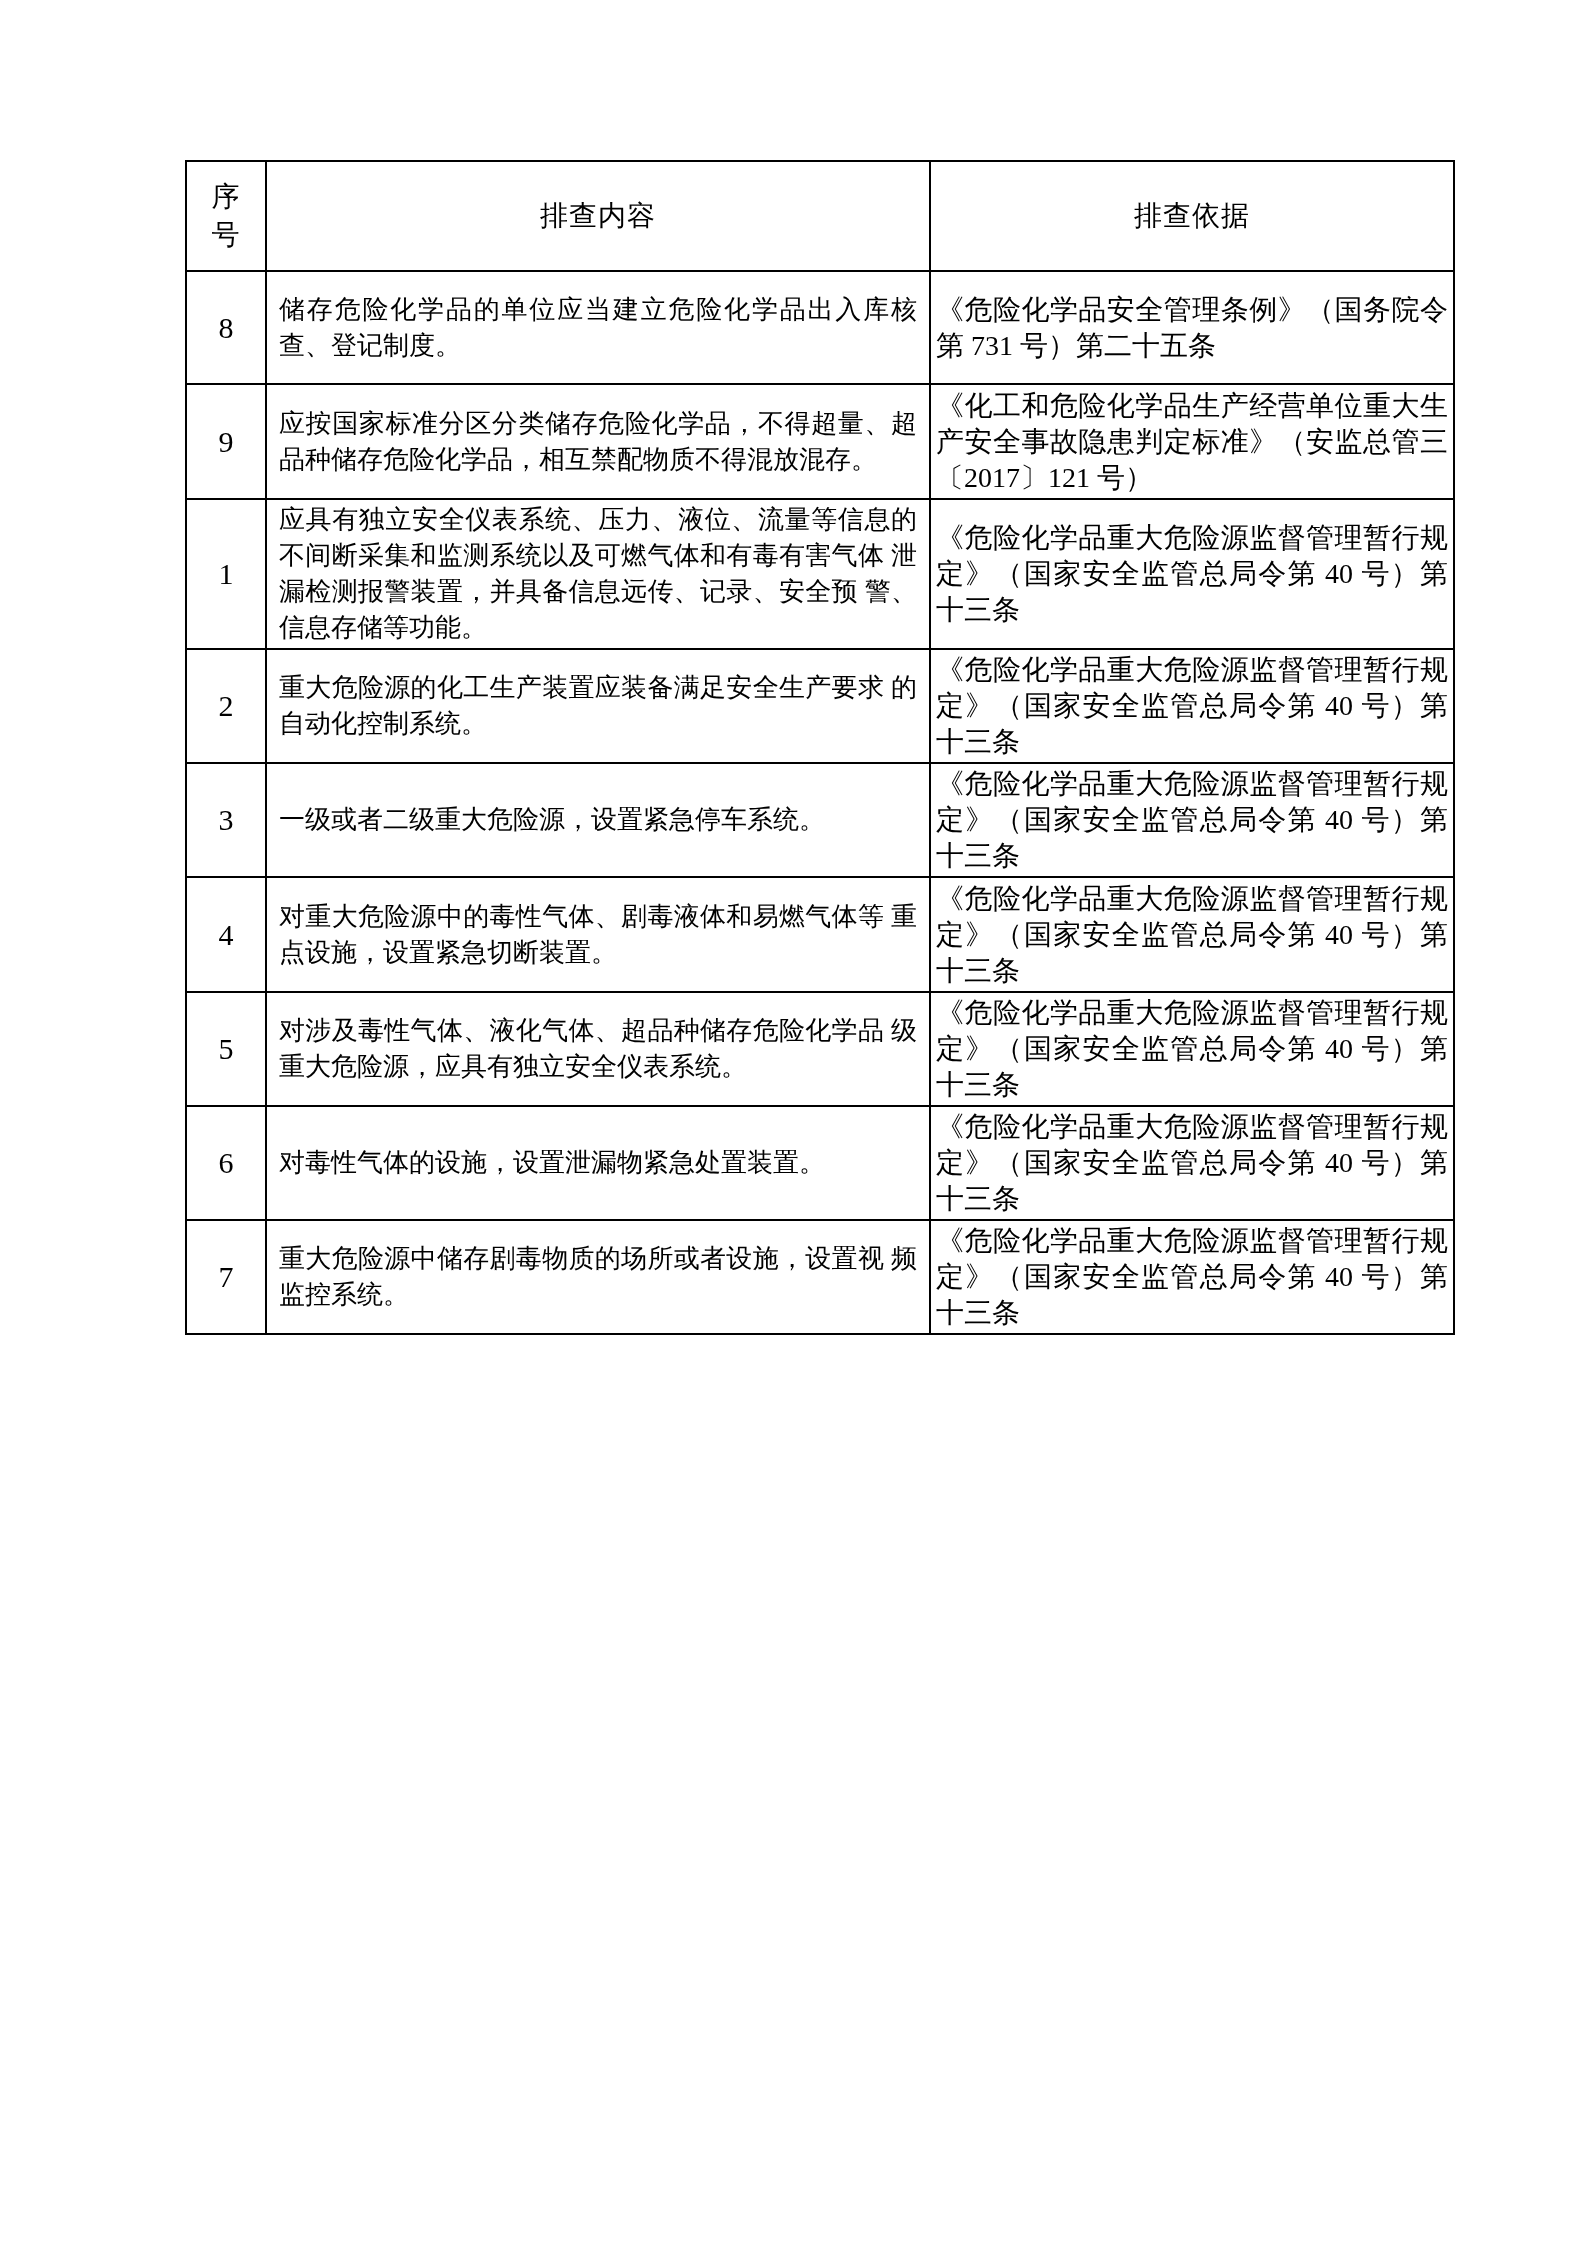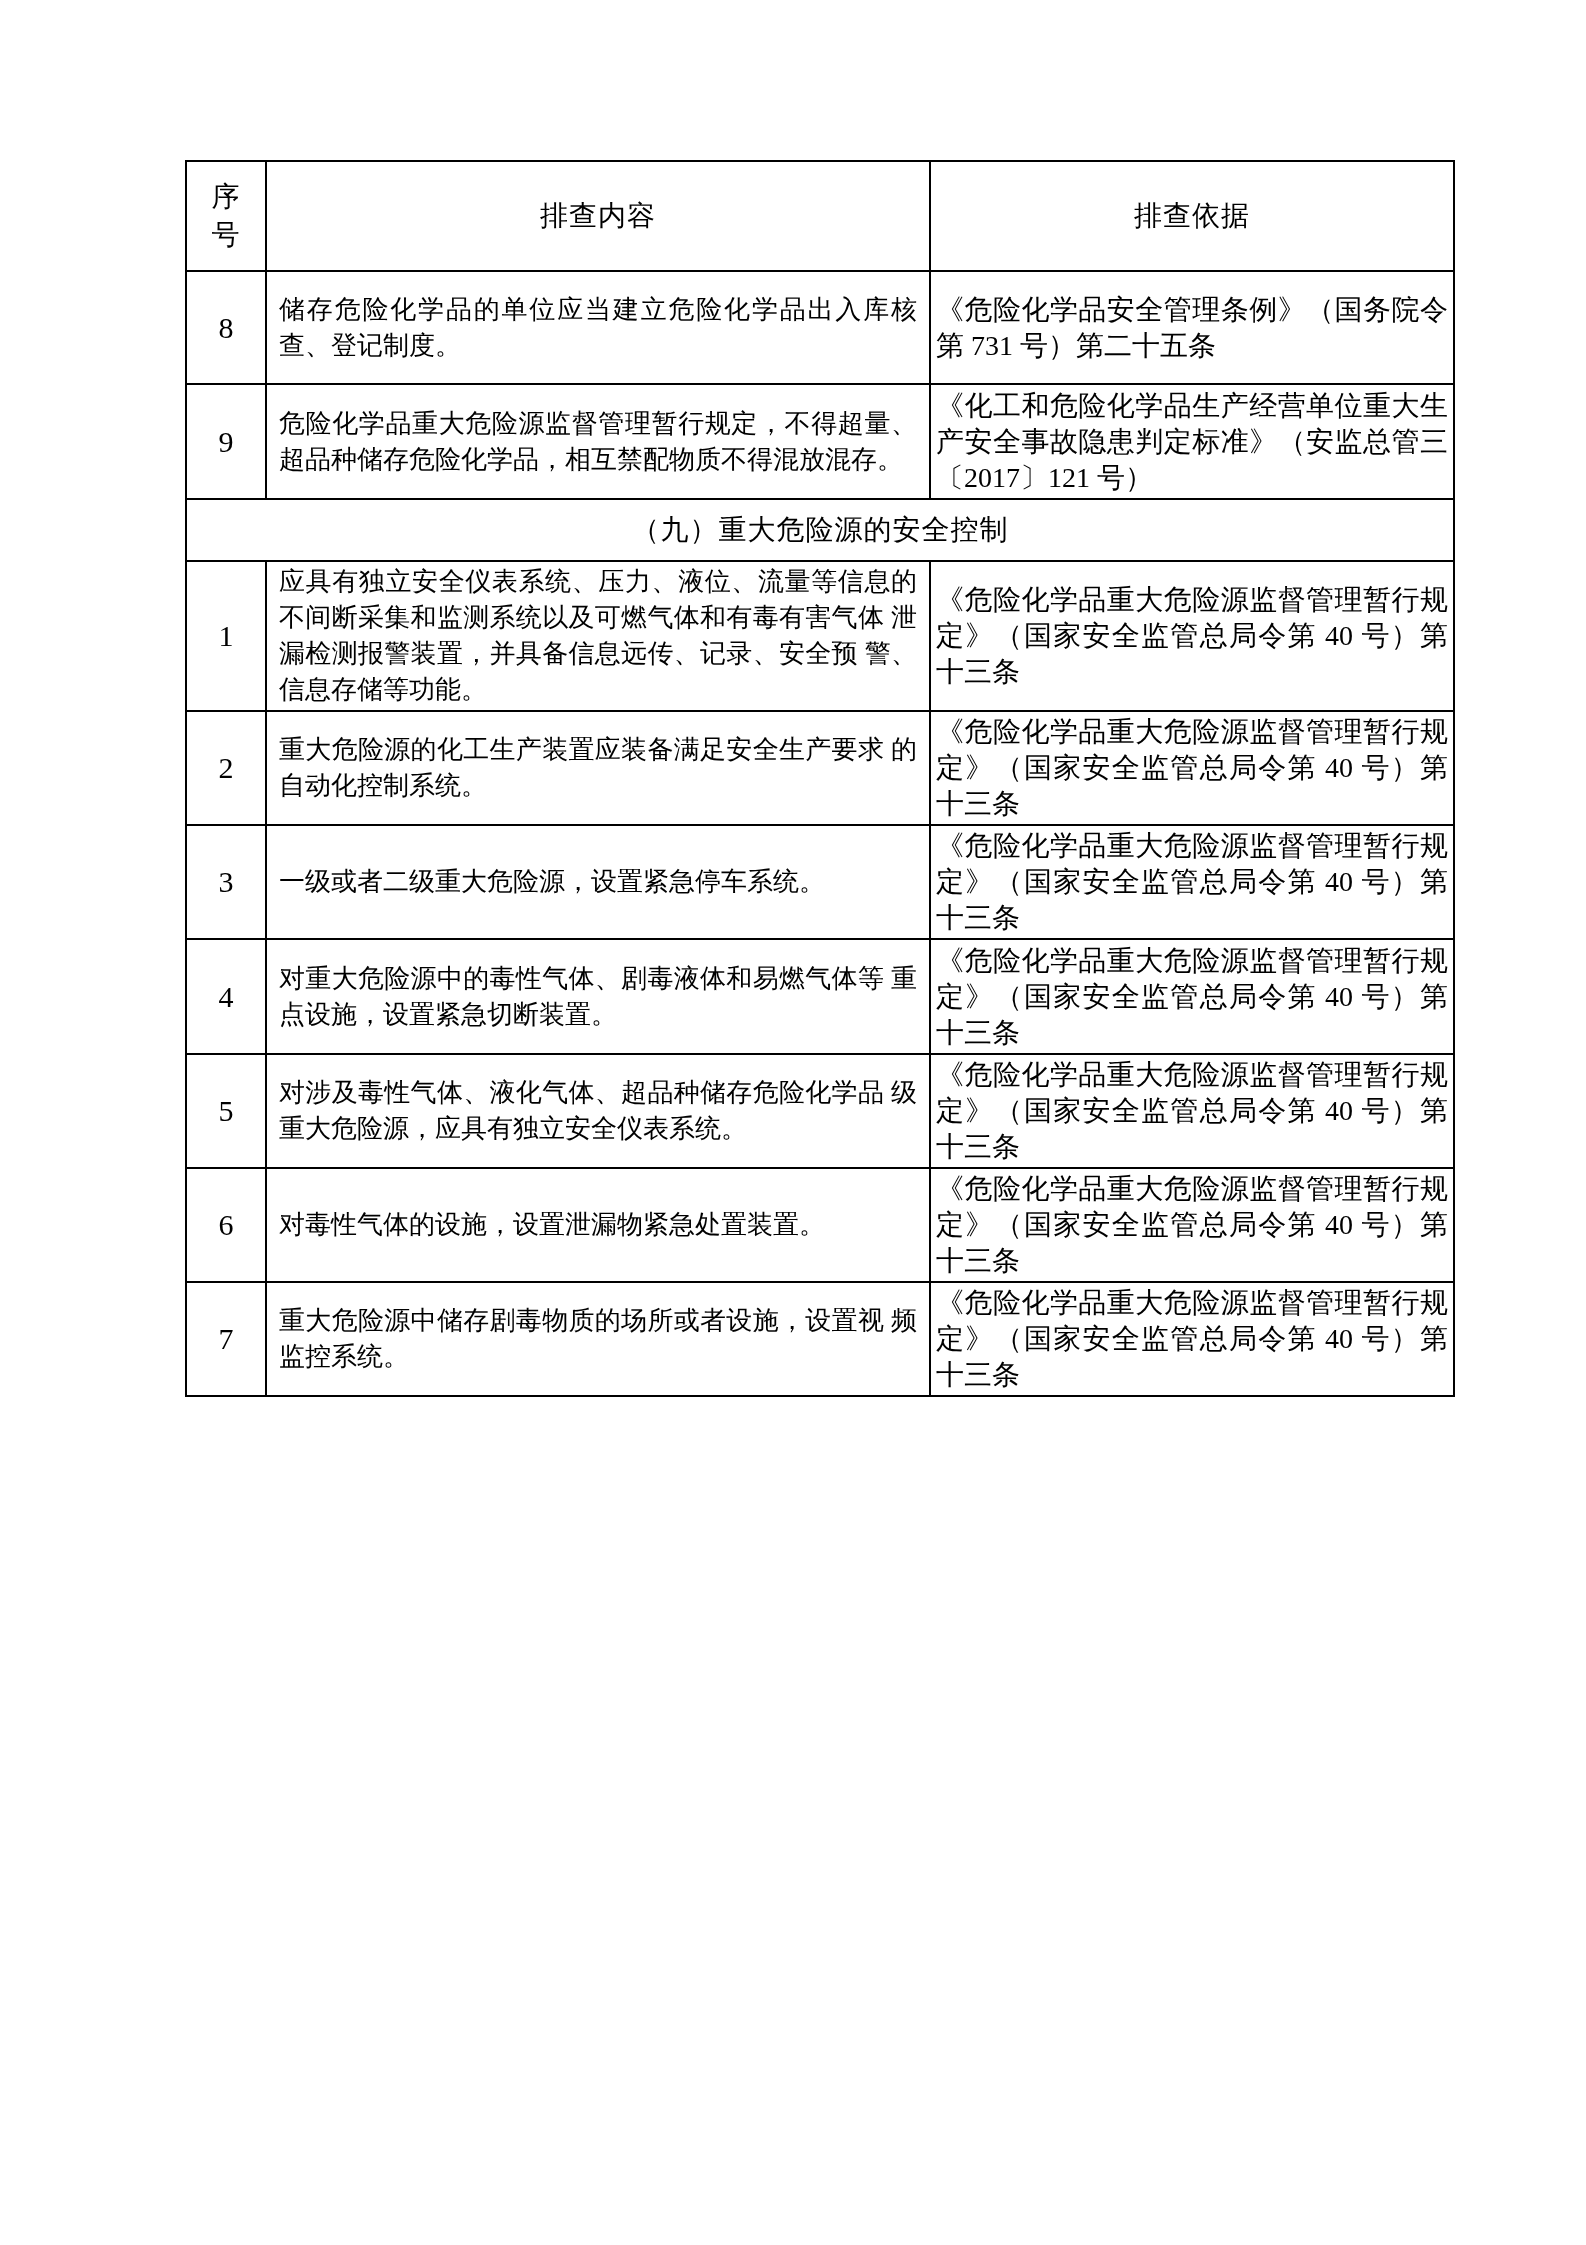--- a/index.html
+++ b/index.html
@@ -84,27 +84,24 @@
   </tr>
 
   <tr class="h113">
     <td class="cell-no">8</td>
     <td class="cell-content">储存危险化学品的单位应当建立危险化学品出入库核 查、登记制度。</td>
     <td class="cell-basis">《危险化学品安全管理条例》（国务院令 第 731 号）第二十五条</td>
   </tr>
 
   <tr class="h115">
     <td class="cell-no">9</td>
-    <td class="cell-content">危险化学品重大危险源监督管理暂行规定，不得超量、超品种储存危险化学品，相互禁配物质不得混放混存。</td>
+    <td class="cell-content">应按国家标准分区分类储存危险化学品，不得超量、超品种储存危险化学品，相互禁配物质不得混放混存。</td>
     <td class="cell-basis">《化工和危险化学品生产经营单位重大生产安全事故隐患判定标准》（安监总管三〔2017〕121 号）</td>
   </tr>
 
-  <tr class="h62">
-    <td class="cell-section" colspan="3">（九）重大危险源的安全控制</td>
-  </tr>
 
   <tr class="h148">
     <td class="cell-no">1</td>
     <td class="cell-content">应具有独立安全仪表系统、压力、液位、流量等信息的 不间断采集和监测系统以及可燃气体和有毒有害气体 泄漏检测报警装置，并具备信息远传、记录、安全预 警、信息存储等功能。</td>
     <td class="cell-basis">《危险化学品重大危险源监督管理暂行规定》（国家安全监管总局令第 40 号）第十三条</td>
   </tr>
 
   <tr class="h109">
     <td class="cell-no">2</td>
     <td class="cell-content">重大危险源的化工生产装置应装备满足安全生产要求 的自动化控制系统。</td>

